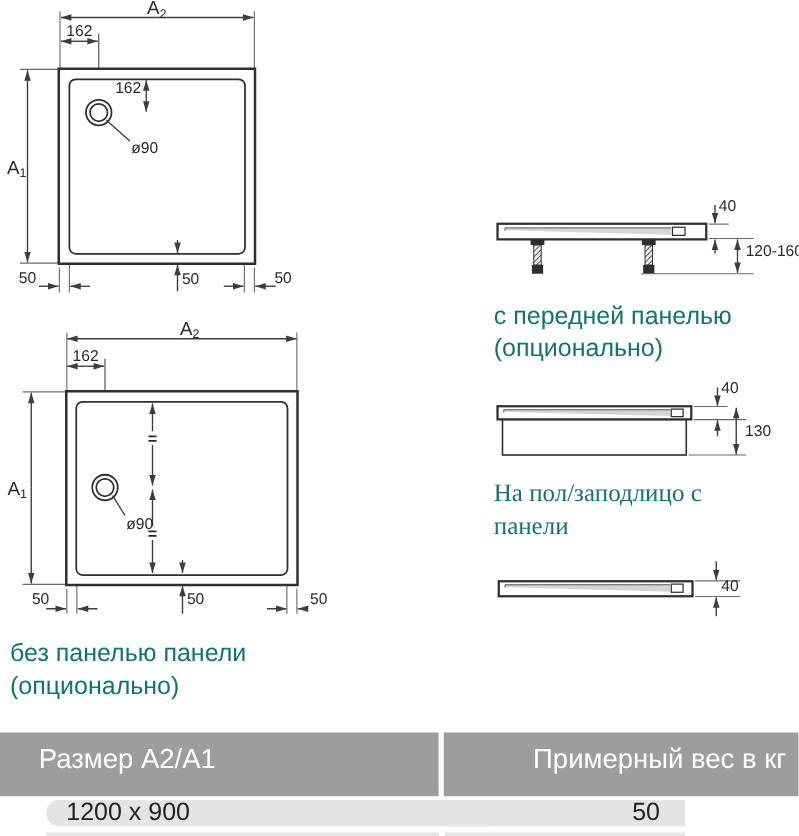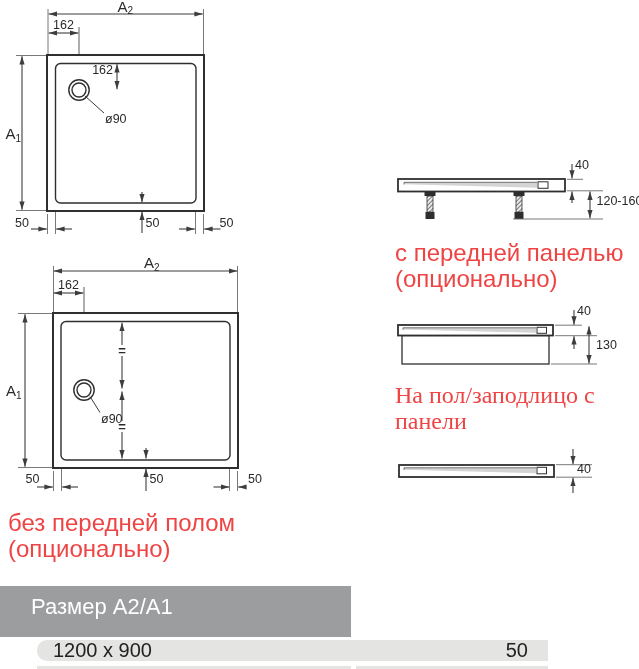--- a/index.html
+++ b/index.html
@@ -8,21 +8,21 @@
     background:#ffffff;
     font-family:"Liberation Sans","DejaVu Sans",sans-serif;
   }
   svg text { font-family:"Liberation Sans","DejaVu Sans",sans-serif; fill:#2a2a2a; }
   text.dim  { font-size:12.5px; }
   text.big  { font-size:15px; }
   text.sub  { font-size:10px; }
   text.eq   { font-size:13px; font-weight:bold; }
 
   .caption {
-    position:absolute; font-size:24px; line-height:26px; color:#ef4444;
+    position:absolute; font-size:20px; line-height:26px; color:#0f766e;
     white-space:nowrap;
   }
   .cap-front { left:395px; top:240px; }
   .cap-floor { left:395px; top:382px;font-family:Liberation Serif, serif; }
   .cap-nopanel { left:8px; top:510px; }
 
   
   .thead {
     position:absolute; left:0; top:586px; width:639px; height:51px;
     display:flex; background:#ffffff;
@@ -244,28 +244,29 @@
   
   <div class="caption cap-front">
     <div>с передней панелью</div>
     <div>(опционально)</div>
   </div>
   <div class="caption cap-floor">
     <div>На пол/заподлицо с</div>
     <div>панели</div>
   </div>
   <div class="caption cap-nopanel">
-    <div>без передней полом</div>
+    <div>без панелью панели</div>
     <div>(опционально)</div>
   </div>
 
   
   <div class="thead">
     <div class="th th1">Размер A2/A1</div>
     <div class="thgap"></div>
+    <div class="th th2">Примерный вес в кг</div>
   </div>
   <div class="trow">
     <div class="td td1">1200 x 900</div>
     <div class="td td2">50</div>
   </div>
   <div class="trow-partial">
     <div class="tp tp1"></div>
     <div class="tp tp2"></div>
   </div>
 

